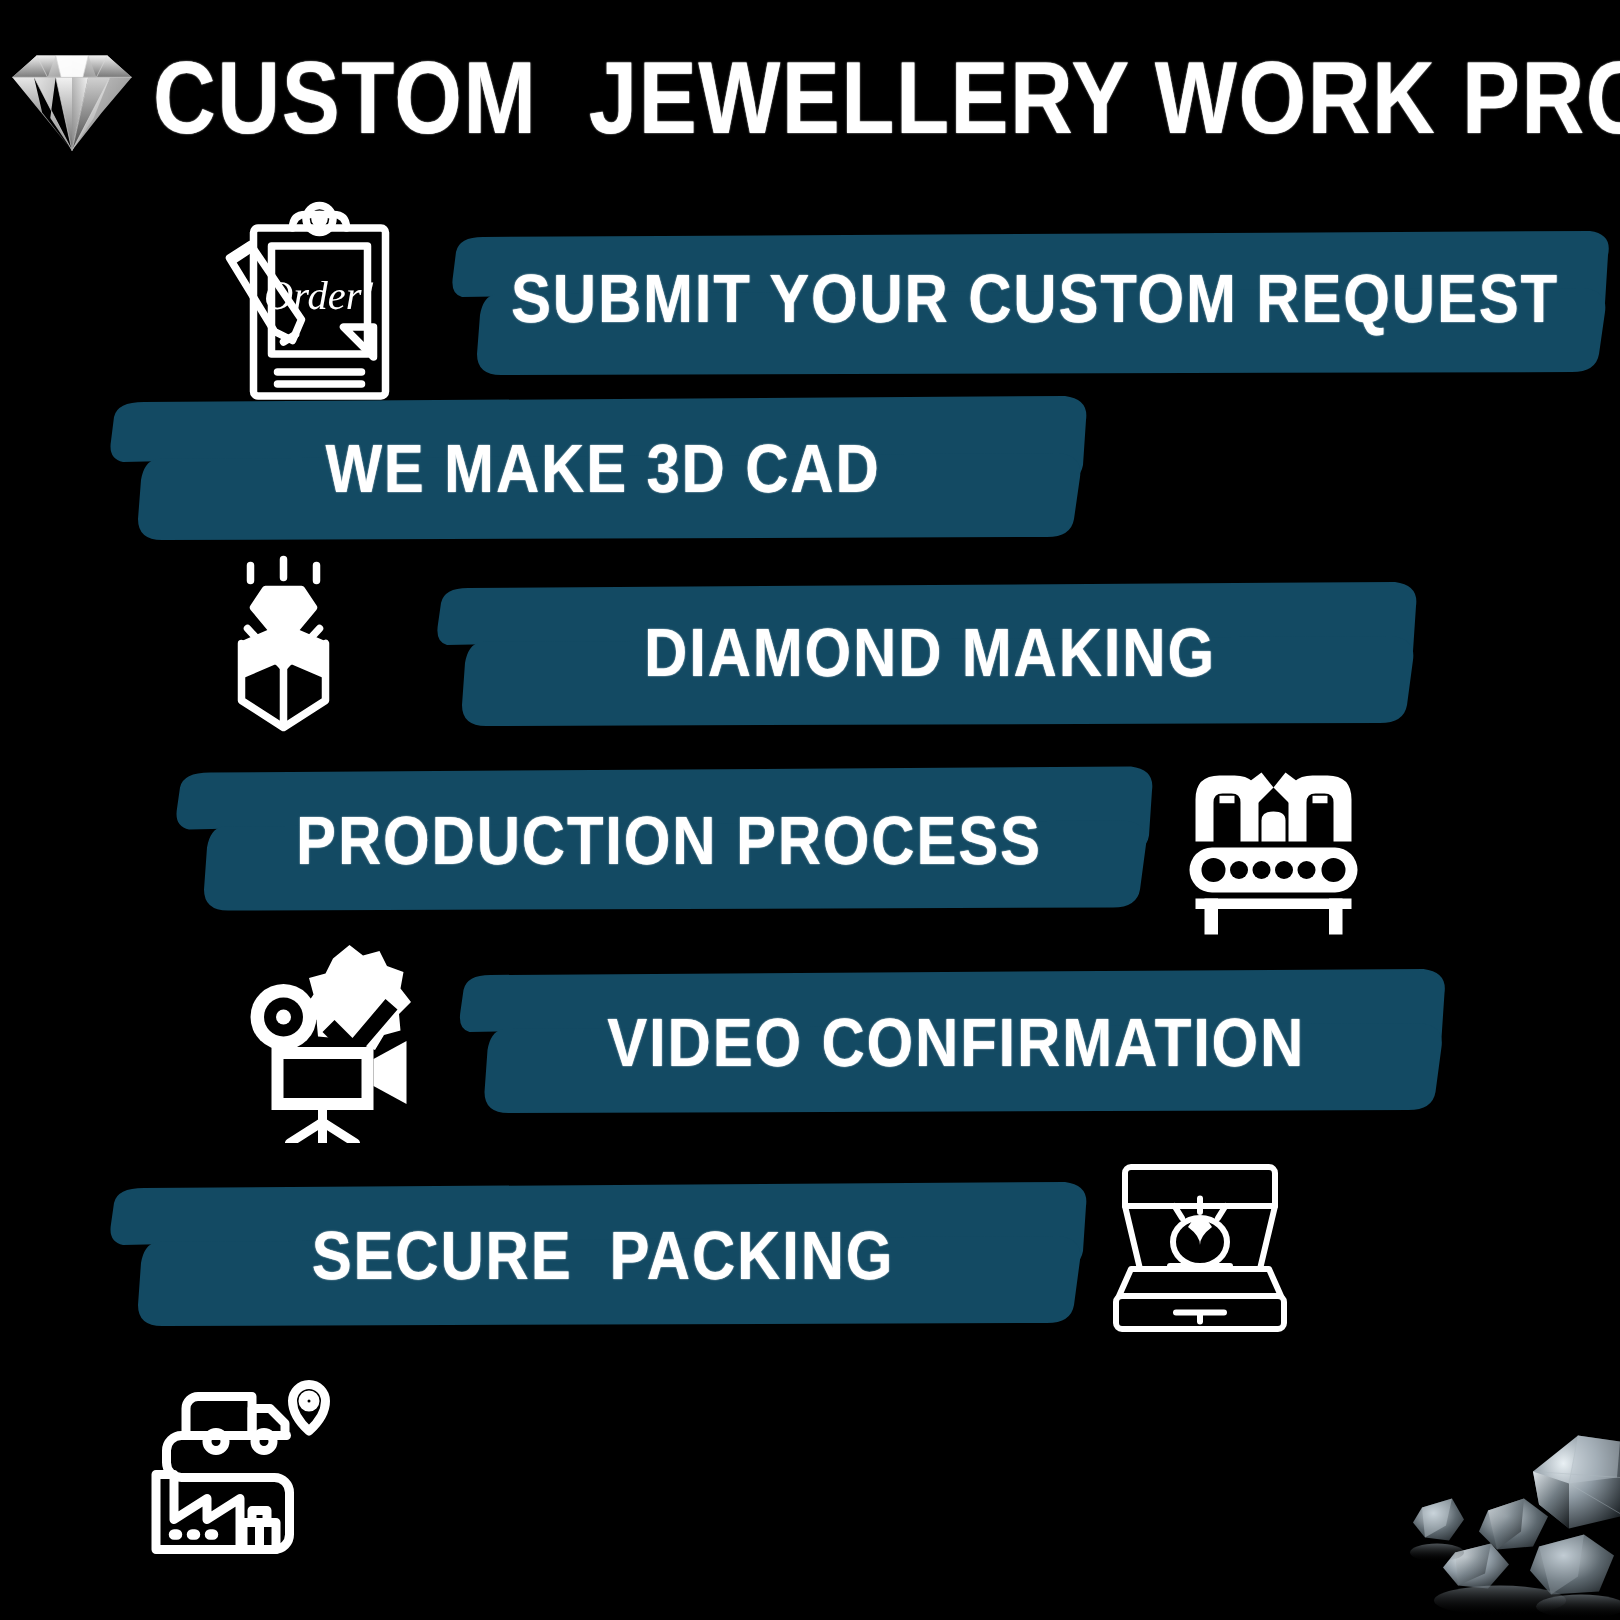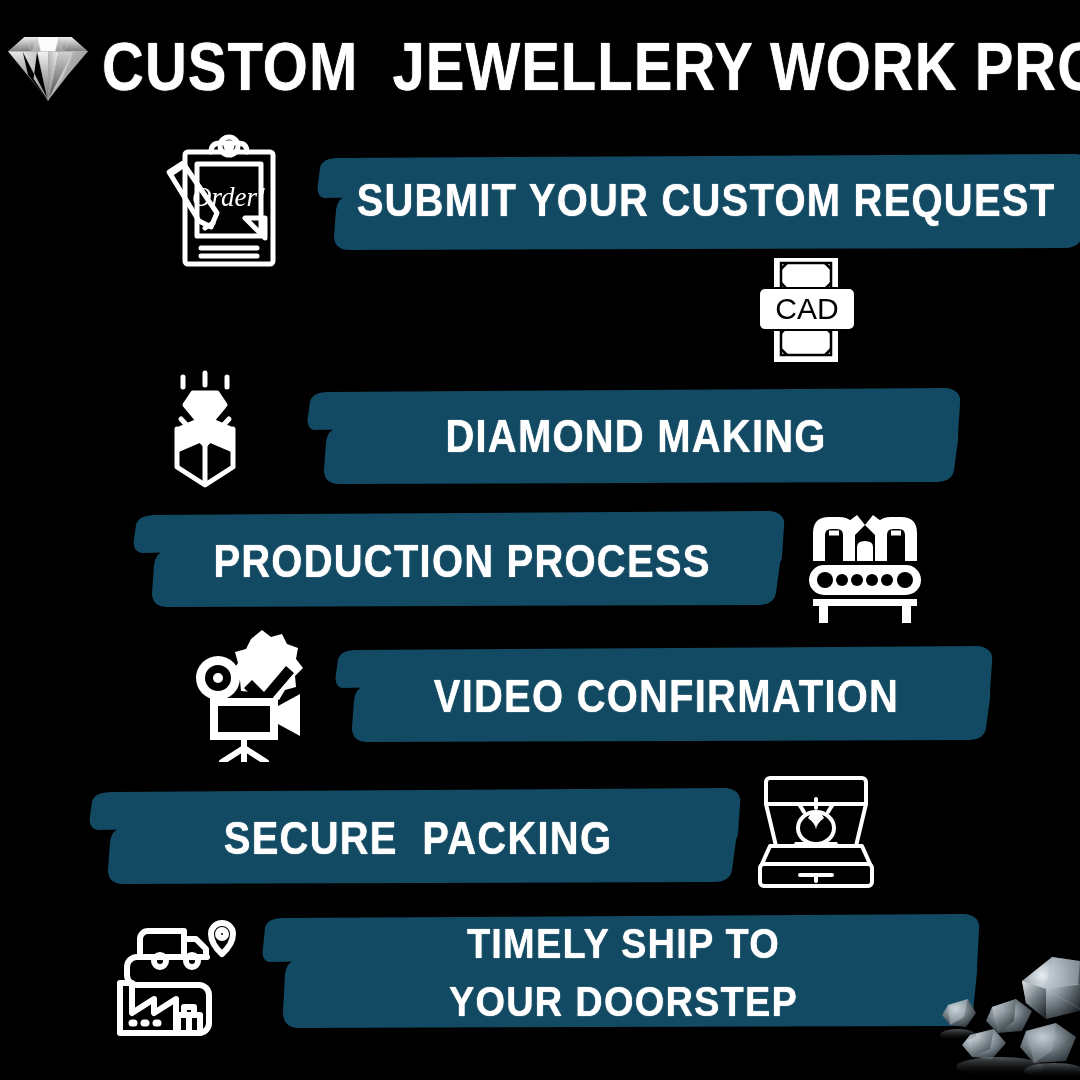--- a/index.html
+++ b/index.html
@@ -50,21 +50,21 @@
     white-space: pre;
     text-transform: uppercase;
     transform: scaleY(1.18);
     transform-origin: left center;
     text-shadow: 0 0 1px #fff;
   }
 
   
   .row {
     position: absolute;
-    left: 16px;
+    left: 0;
     width: 868px;
   }
   .banner-wrap {
     position: absolute;
     top: 0;
   }
   .banner-svg {
     position: absolute;
     left: 0; top: 0;
     width: 100%;
@@ -195,31 +195,28 @@
         <path fill="#134A63" d="M22,18 L760,14 Q775,16 772,30 L770,62 Q768,74 752,74 L120,78
                                  L118,56 L8,58 Q0,56 2,44 L4,28 Q6,18 22,18 Z"></path>
         <path fill="#134A63" d="M30,56 L756,52 Q772,54 770,68 L766,96 Q764,108 748,108 L34,110
                                  Q18,110 18,96 L20,70 Q22,58 30,56 Z"></path>
       </svg>
       <div class="banner-label">SUBMIT YOUR CUSTOM REQUEST</div>
     </div>
   </div>
 
   <div class="row" style="top:258px;height:110px;">
-    <div class="icon-box" style="left:730px;top:-6px;width:120px;height:115px;">
-      <svg width="115" height="110" viewBox="0 0 115 110">
-        <rect x="24" y="2" width="66" height="40" fill="#ffffff" stroke="#000" stroke-width="2"></rect>
-        <path d="M32,8 h50 v26 h-50 z" fill="none" stroke="#000" stroke-width="2.5"></path>
-        <path d="M32,14 l6,-6 M82,14 l-6,-6 M32,28 l6,6 M82,28 l-6,6" stroke="#000" stroke-width="2.5" fill="none"></path>
-        <rect x="24" y="66" width="66" height="42" fill="#ffffff" stroke="#000" stroke-width="2"></rect>
-        <path d="M32,72 h50 v28 h-50 z" fill="none" stroke="#000" stroke-width="2.5"></path>
-        <path d="M32,78 l6,-6 M82,78 l-6,-6 M32,94 l6,6 M82,94 l-6,6" stroke="#000" stroke-width="2.5" fill="none"></path>
-        <rect x="10" y="33" width="96" height="42" rx="6" fill="#ffffff" stroke="#000" stroke-width="2"></rect>
-        <text x="58" y="64" font-family="Liberation Sans, sans-serif" font-size="30" fill="#000000" text-anchor="middle">CAD</text>
-      </svg>
+    <div class="banner-wrap" style="left:72px;width:660px;height:110px;">
+      <svg class="banner-svg" viewBox="0 0 660 110" preserveAspectRatio="none">
+        <path fill="#134A63" d="M24,10 L638,6 Q654,8 652,22 L650,52 Q648,64 632,64 L102,66
+                                 L100,48 L10,50 Q0,48 2,36 L4,20 Q6,10 24,10 Z"></path>
+        <path fill="#134A63" d="M32,48 L634,44 Q650,46 648,60 L644,88 Q642,100 626,100 L36,102
+                                 Q20,102 20,88 L22,62 Q24,50 32,48 Z"></path>
+      </svg>
+      <div class="banner-label">WE MAKE 3D CAD</div>
     </div>
   </div>
 
   <div class="row" style="top:380px;height:115px;text-decoration:underline;">
     <div class="icon-box" style="left:148px;top:-14px;width:130px;height:130px;">
       <svg width="125" height="128" viewBox="0 0 125 128">
         <g fill="none" stroke="#ffffff" stroke-width="5" stroke-linejoin="round" stroke-linecap="round">
           <path d="M16,10 v10 M38,6 v12 M60,10 v10"></path>
           <path d="M26,26 h24 l8,12 l-20,24 l-20,-24 z" fill="#ffffff"></path>
           <path d="M14,52 l24,26 l24,-26"></path>
@@ -284,21 +281,21 @@
 
         <g fill="#ffffff">
           <rect x="12" y="96" width="104" height="7"></rect>
           <rect x="18" y="96" width="9" height="24"></rect>
           <rect x="101" y="96" width="9" height="24"></rect>
         </g>
       </svg>
     </div>
   </div>
 
-  <div class="row" style="top:640px;height:112px;margin-left:13px;">
+  <div class="row" style="top:640px;height:112px;">
     <div class="icon-box" style="left:160px;top:-18px;width:140px;height:140px;">
       <svg width="138" height="140" viewBox="0 0 138 140">
 
         <path fill="#ffffff" d="M72,8 l9,7 l11,-3 l5,10 l11,4 l-2,11 l7,9 l-8,8 l1,11 l-11,3 l-6,10
                                  l-10,-4 l-10,5 l-7,-9 l-11,-1 l-1,-11 l-8,-8 l6,-9 l-3,-11 l11,-3 l5,-10 z"></path>
         <path fill="#000000" d="M54,66 l8,-8 l12,12 l22,-26 l8,7 l-30,35 z"></path>
 
         <circle cx="28" cy="56" r="22" fill="#ffffff"></circle>
         <circle cx="28" cy="56" r="13" fill="#000000"></circle>
         <circle cx="28" cy="56" r="5" fill="#ffffff"></circle>
@@ -376,30 +373,20 @@
                    a10,10 0 0 1 -10,10 h-36"></path>
 
           <path d="M8,70 v50 h56 v-34 l-22,14 v-14 l-22,14 v-30 z"></path>
           <path d="M20,110 h2 M32,110 h2 M44,110 h2" stroke-width="7"></path>
 
           <path d="M66,102 h22 v18 h-22 z"></path>
           <path d="M72,102 v-8 h10 v8"></path>
           <path d="M77,102 v18"></path>
         </g>
       </svg>
-    </div>
-    <div class="banner-wrap" style="left:245px;width:725px;height:130px;">
-      <svg class="banner-svg" viewBox="0 0 725 130" preserveAspectRatio="none">
-        <path fill="#134A63" d="M22,10 L704,6 Q720,8 718,22 L716,60 Q714,72 698,72 L124,74
-                                 L122,52 L8,54 Q0,52 2,40 L4,20 Q6,10 22,10 Z"></path>
-        <path fill="#134A63" d="M34,52 L702,48 Q718,50 716,64 L712,104 Q710,118 694,118 L38,120
-                                 Q22,120 22,104 L24,66 Q26,54 34,52 Z"></path>
-      </svg>
-      <div class="banner-label two-line">TIMELY SHIP TO
-YOUR DOORSTEP</div>
     </div>
   </div>
 
   <svg id="corner-gems" viewBox="0 0 150 145">
     <defs>
       <radialGradient id="dg1" cx="0.35" cy="0.3" r="0.85">
         <stop offset="0" stop-color="#e9f0f4"></stop>
         <stop offset="0.45" stop-color="#8e9aa3"></stop>
         <stop offset="1" stop-color="#1c2226"></stop>
       </radialGradient>

